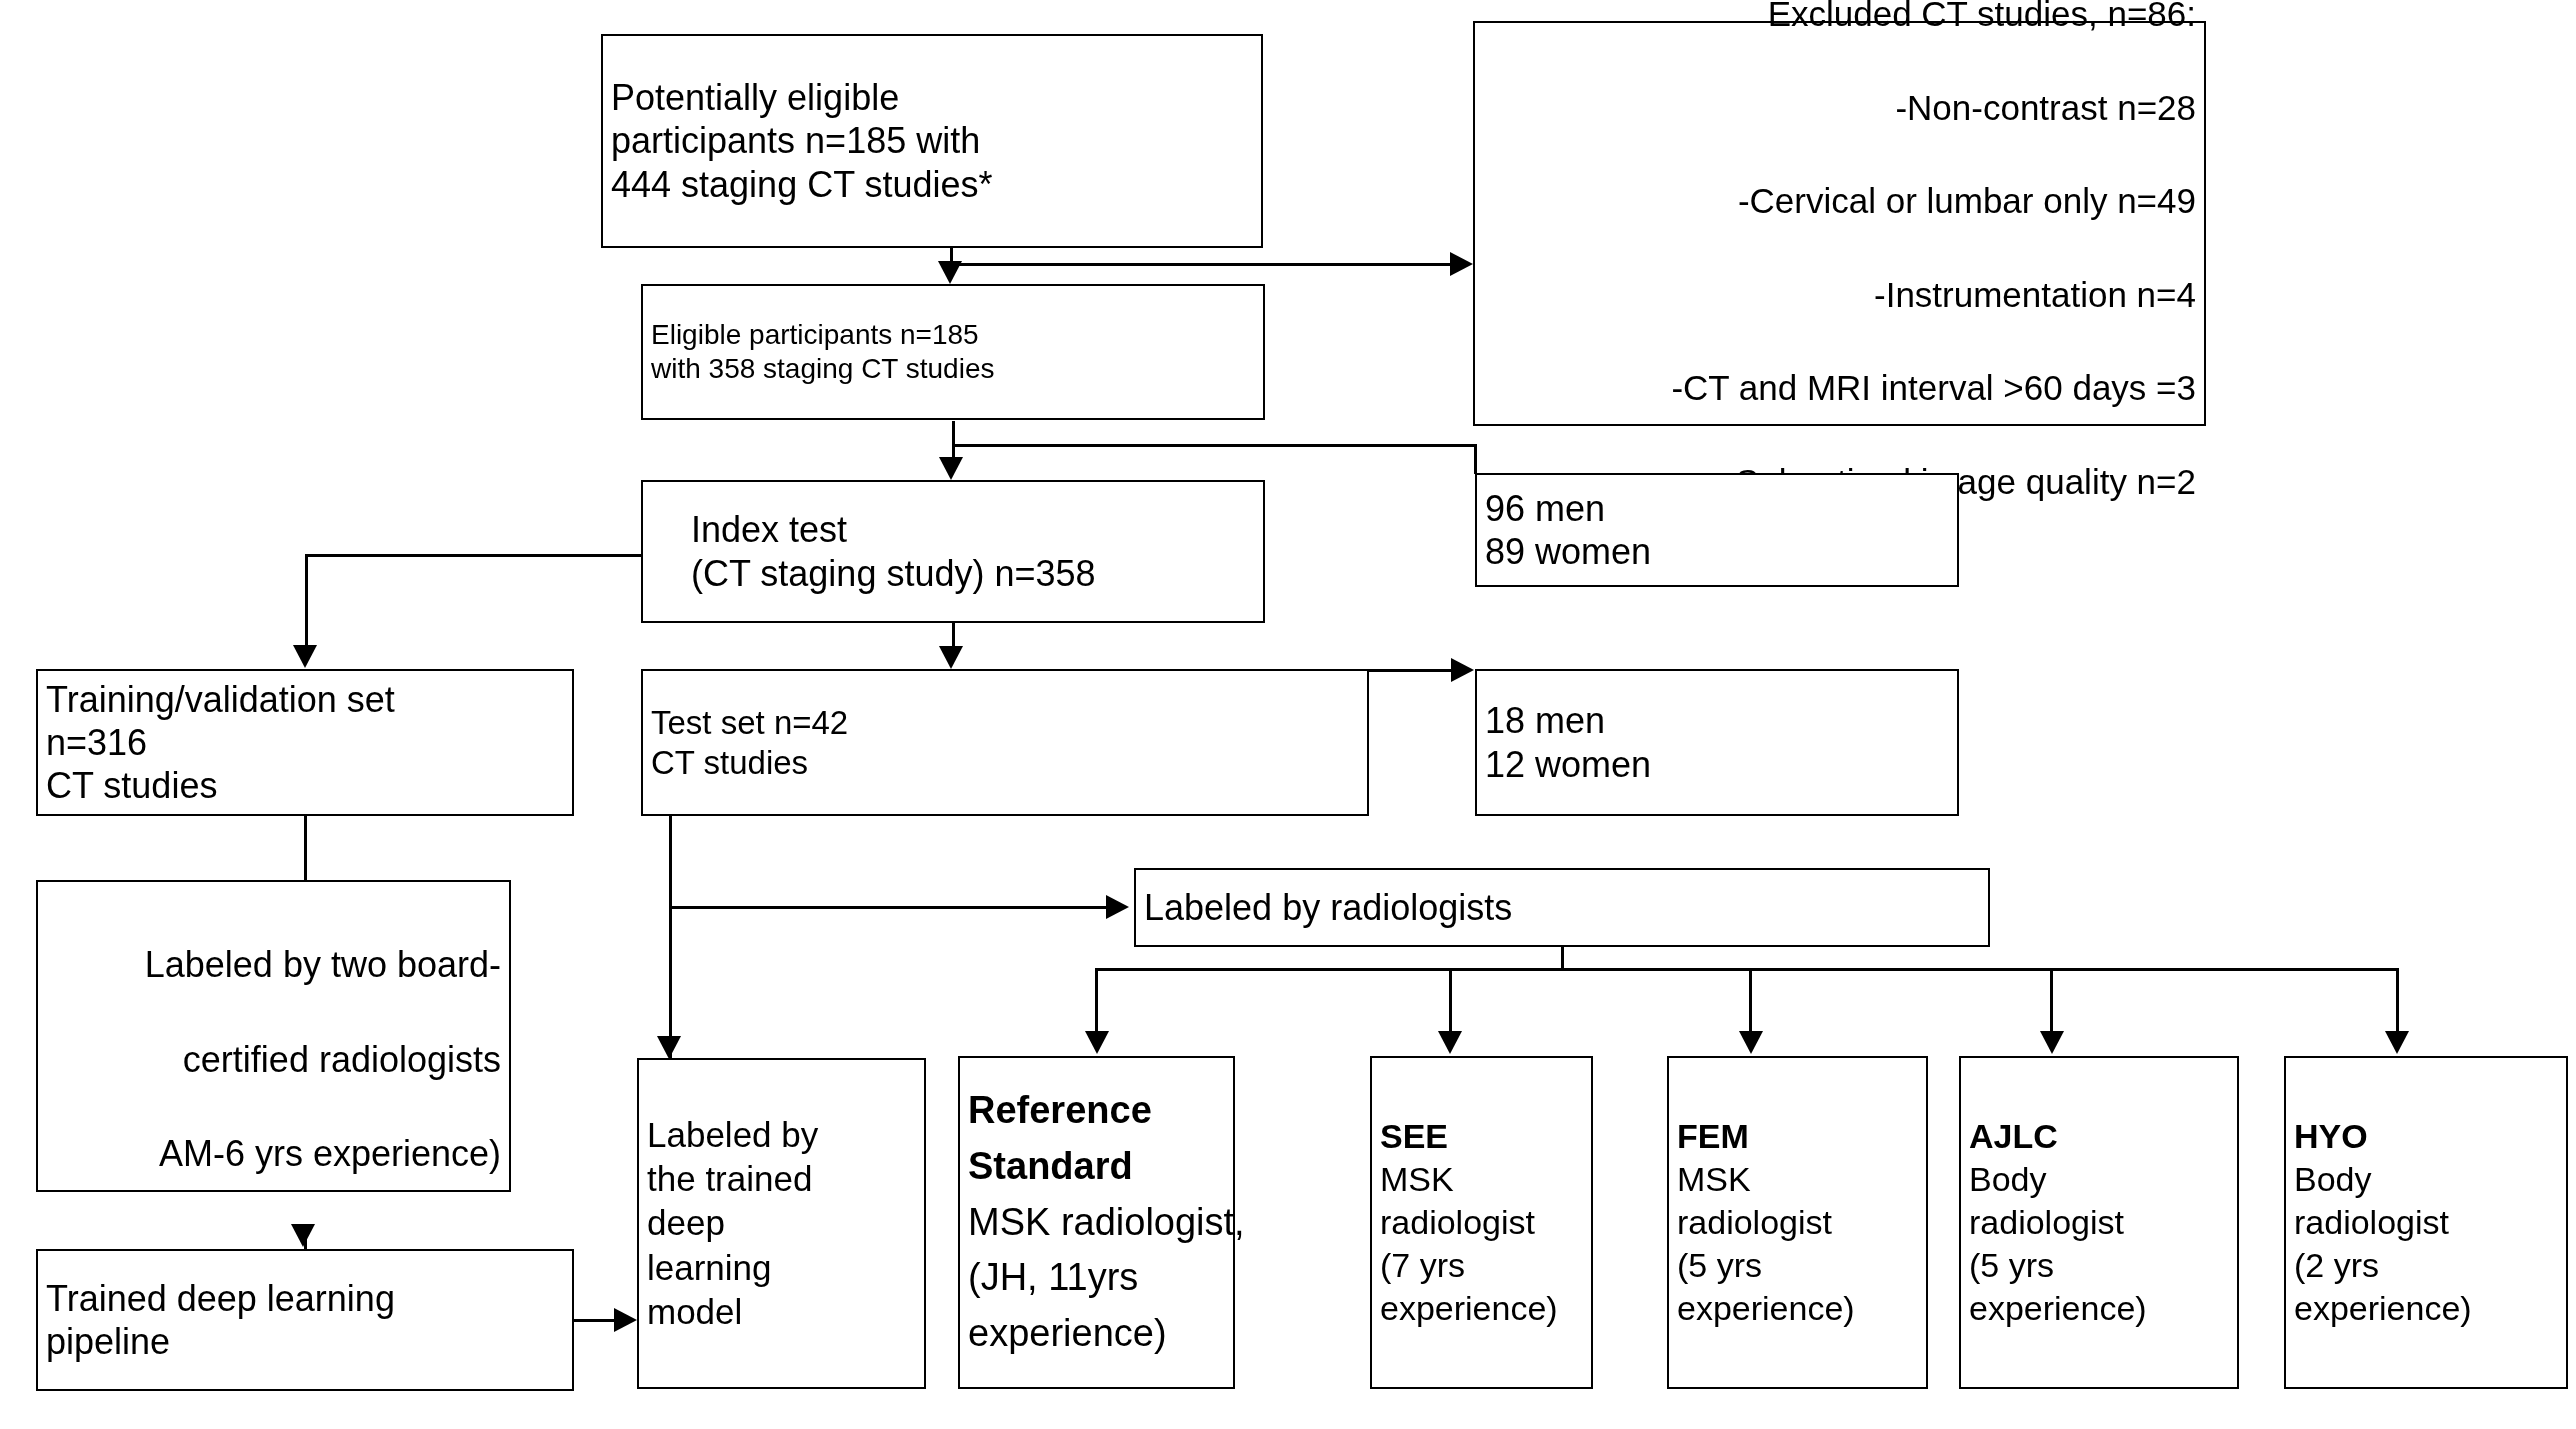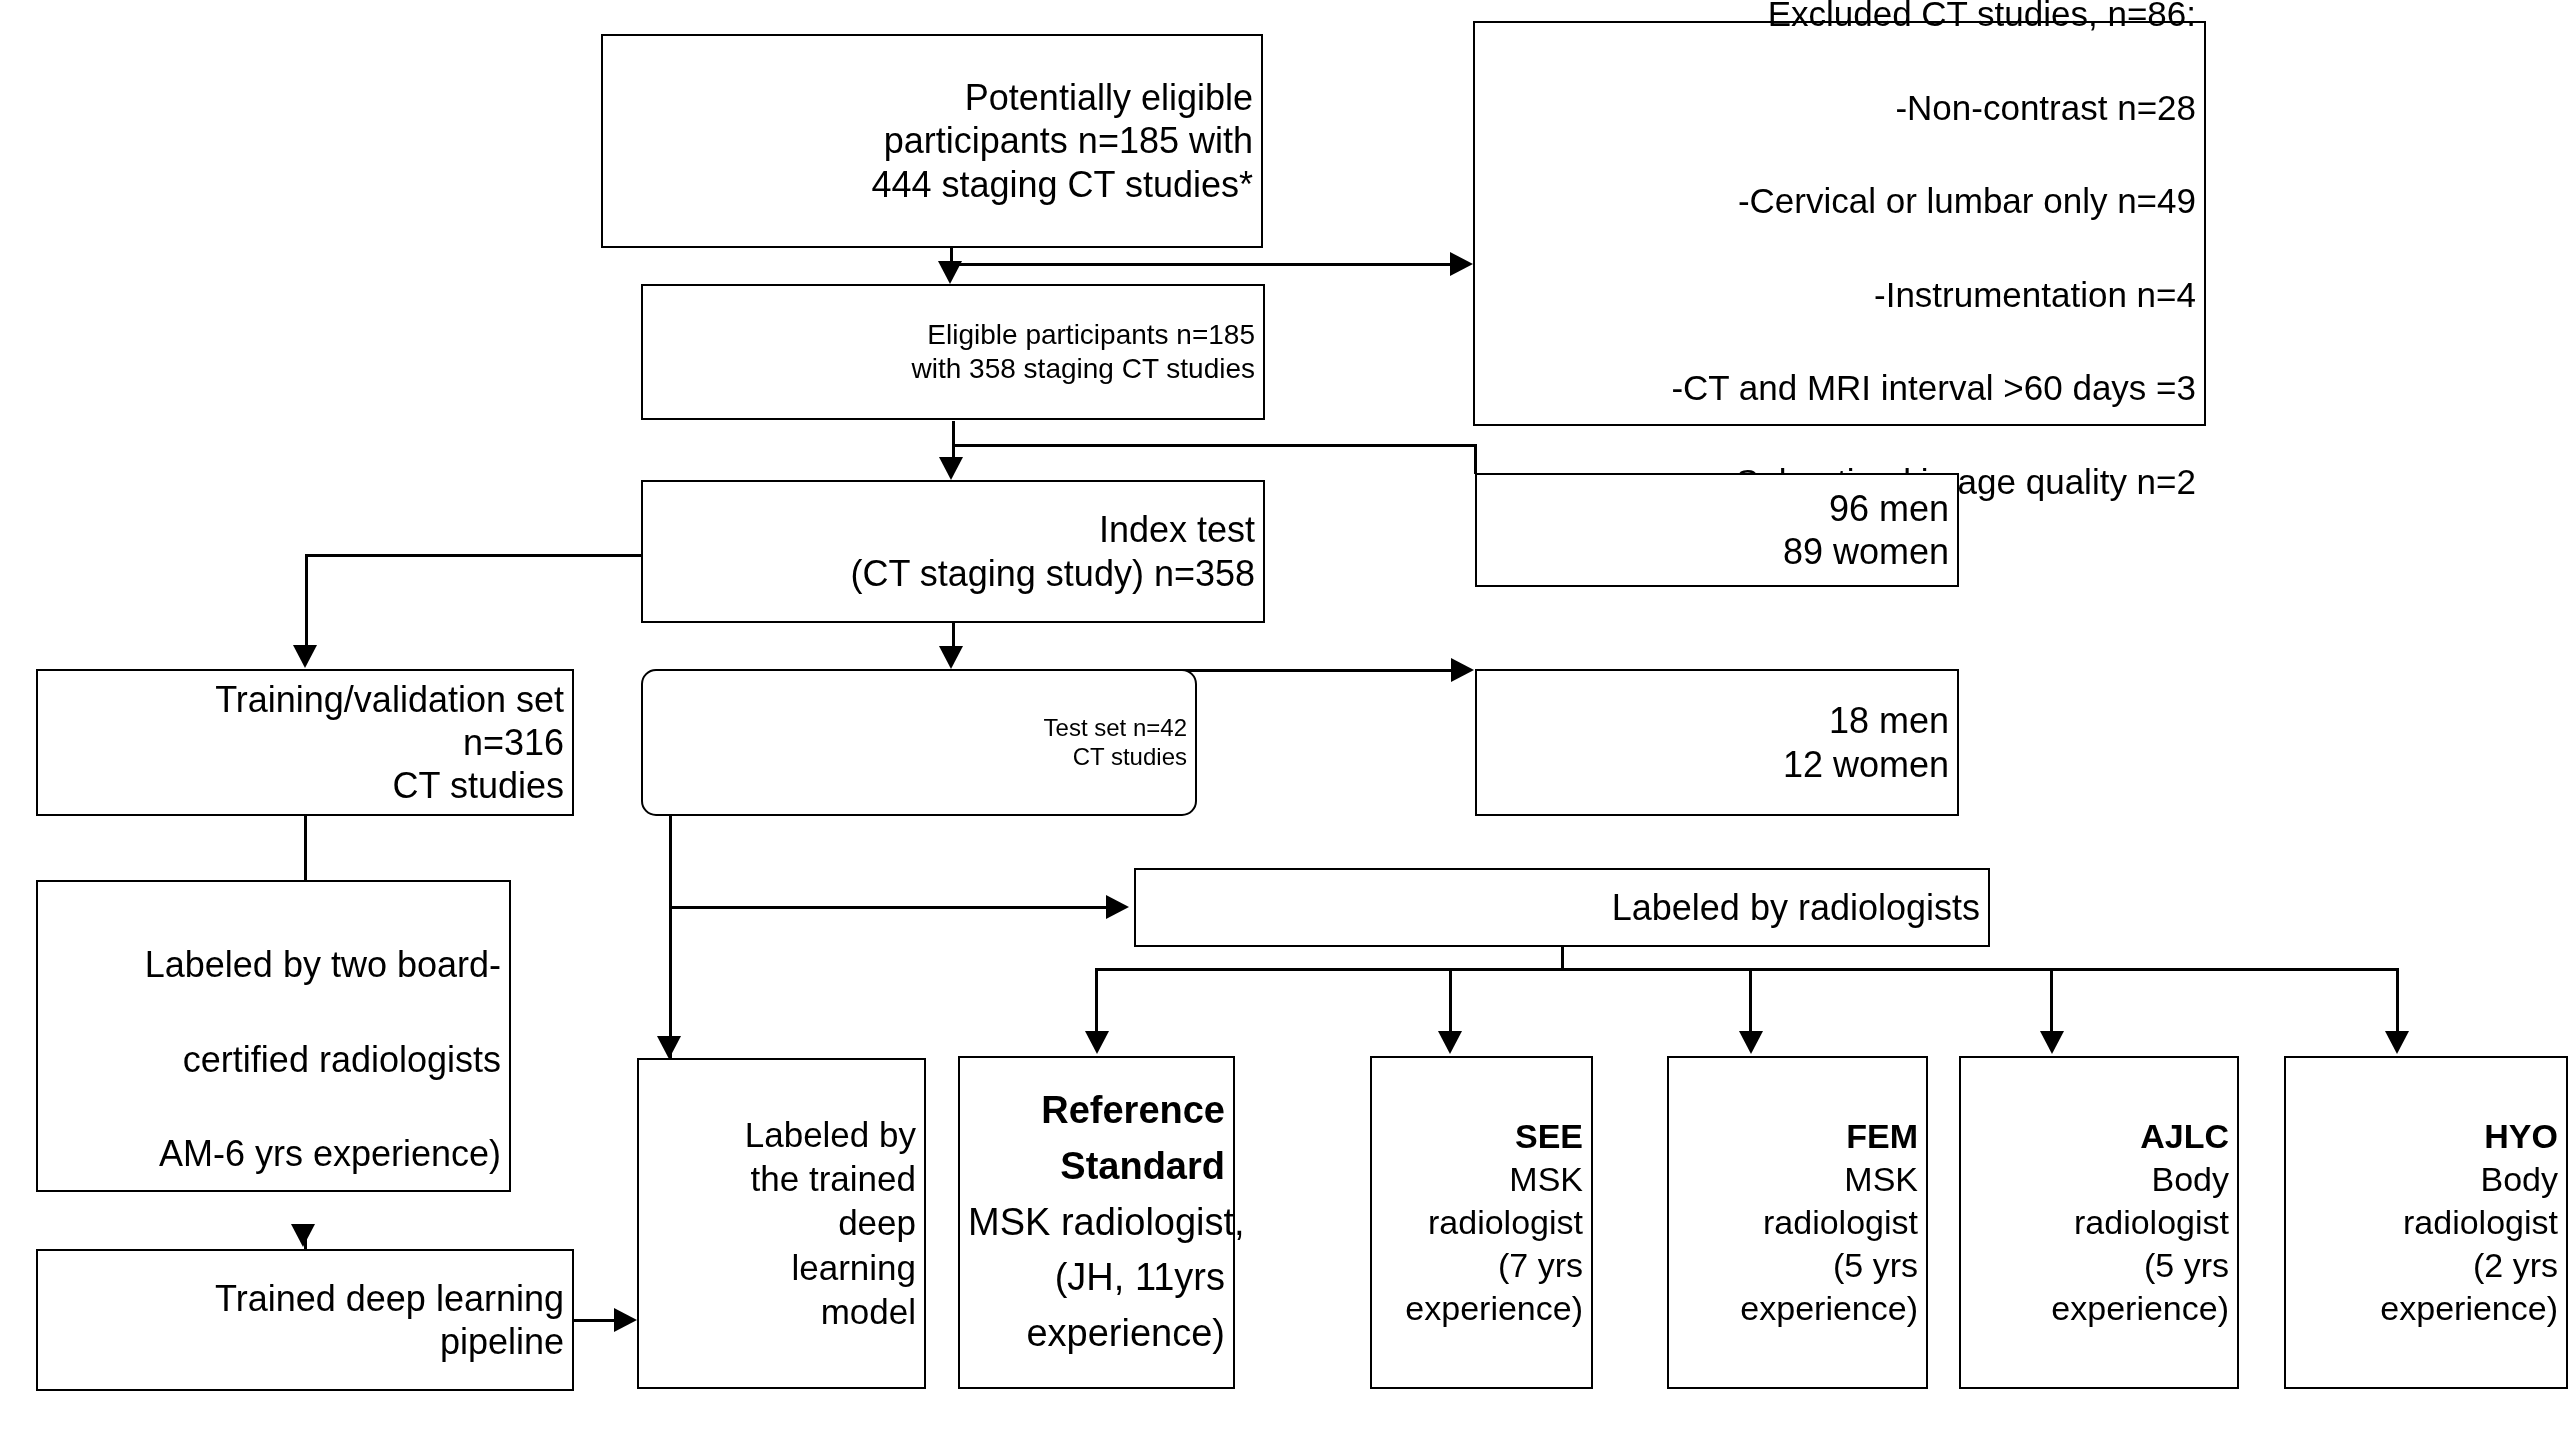--- a/index.html
+++ b/index.html
@@ -18,21 +18,21 @@
   }
   .node {
     position: absolute;
     box-sizing: border-box;
     border: 2.3px solid #000000;
     background: #ffffff;
     display: flex;
     flex-direction: column;
     align-items: center;
     justify-content: center;
-    text-align: right;
+    text-align: left;
     line-height: 1.20;
     font-size: 35px;
     padding: 3.5px 8px;
     z-index: 3;
   }
   .node.left-align {
     align-items: flex-start;
     text-align: left;
     padding-left: 15px;
   }
@@ -100,21 +100,21 @@
     <span class="line">96 men</span>
     <span class="line">89 women</span>
   </div>
 
   <div class="node" style="left:36px; top:669px; width:538px; height:147px; font-size:36px;">
     <span class="line">Training/validation set</span>
     <span class="line">n=316</span>
     <span class="line">CT studies</span>
   </div>
 
-  <div class="node" style="left:641px; top:669px; width:556px; height:147px; font-size:24px;border-radius:15px;">
+  <div class="node" style="left:641px; top:669px; width:728px; height:147px; font-size:33px;">
     <span class="line">Test set n=42</span>
     <span class="line">CT studies</span>
   </div>
 
   <div class="node" style="left:1475px; top:669px; width:484px; height:147px; font-size:36px;">
     <span class="line">18 men</span>
     <span class="line">12 women</span>
   </div>
 
   <div class="node left-align" style="left:36px; top:880px; width:475px; height:312px; font-size:36px; line-height:1.30;">

